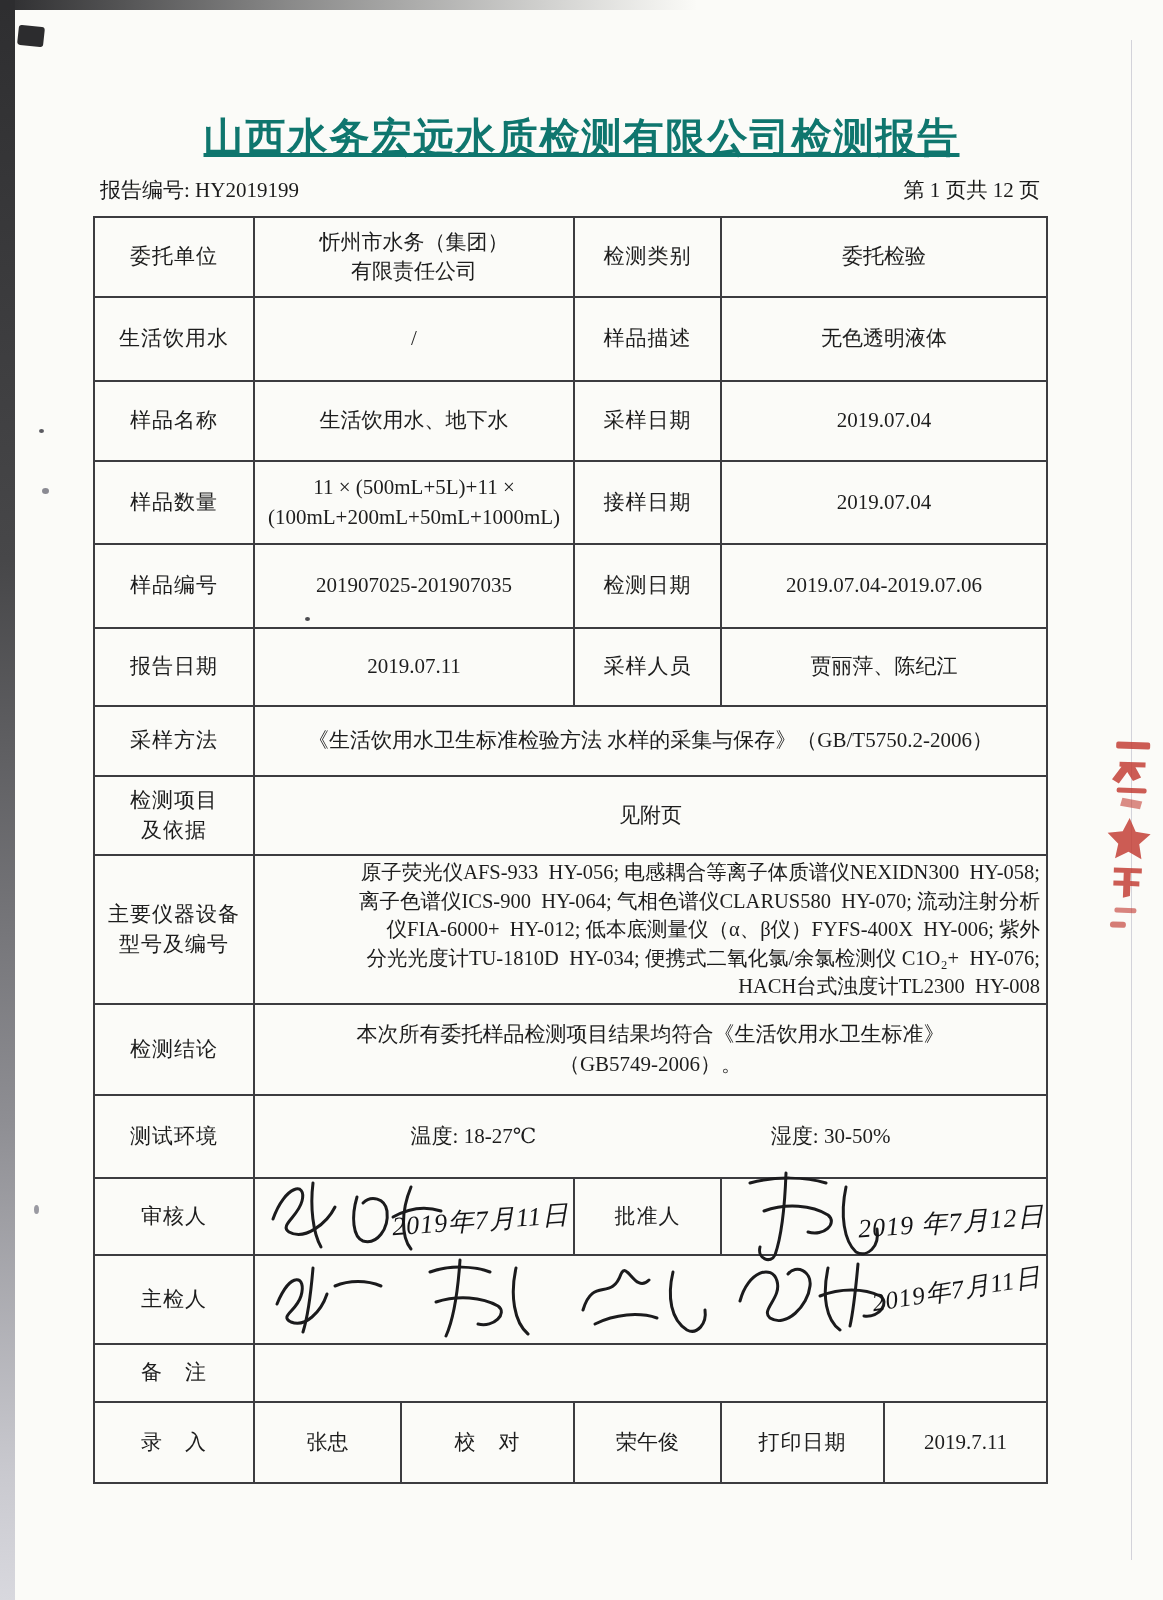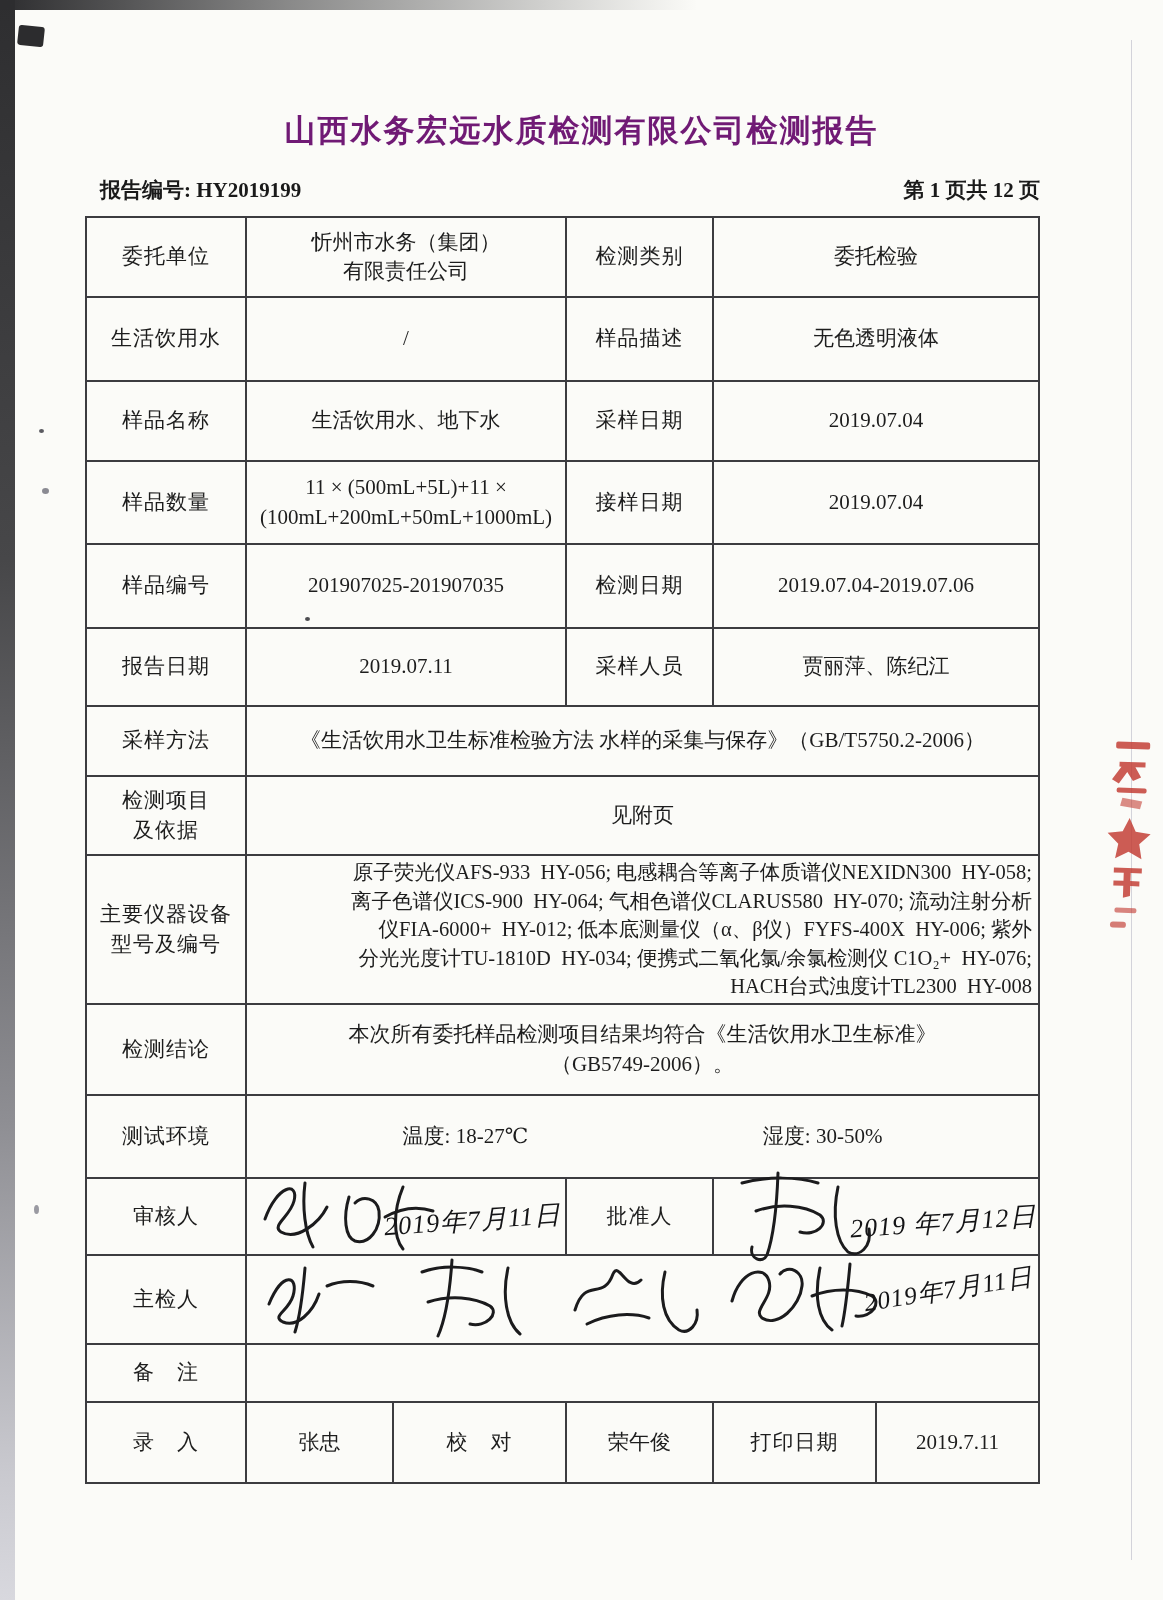--- a/index.html
+++ b/index.html
@@ -8,25 +8,25 @@
   
   .scan-edge-left{position:absolute;left:0;top:0;width:15px;height:100%;
     background:linear-gradient(180deg,#2e2e30 0%,#474749 35%,#8e8e93 70%,#c9c9cf 92%,#d8d8de 100%);}
   .scan-edge-top{position:absolute;left:0;top:0;width:100%;height:10px;
     background:linear-gradient(90deg,#2d2d2f 0%,rgba(45,45,47,.55) 25%,rgba(45,45,47,0) 60%);}
   .scan-edge-right{position:absolute;left:1131px;top:40px;width:1px;height:1520px;background:#d3d3da;}
   .speck{position:absolute;border-radius:50%;}
   
   .title{position:absolute;top:110px;left:0;width:100%;text-align:center;
     font-family:"Liberation Sans","DejaVu Sans",sans-serif;font-weight:700;
-    font-size:31px;letter-spacing:2px;color:#701a75;}
+    font-size:40px;letter-spacing:2px;color:#0f766e;text-decoration:underline;}
   .meta-row{position:absolute;top:176px;left:100px;width:940px;display:flex;
-    justify-content:space-between;font-size:21px;font-weight:700;color:#1a1a1a;}
-  
-  table.report{position:absolute;top:216px;left:85px;width:953px;border-collapse:collapse;table-layout:fixed;}
+    justify-content:space-between;font-size:21px;font-weight:400;color:#1a1a1a;}
+  
+  table.report{position:absolute;top:216px;left:93px;width:953px;border-collapse:collapse;table-layout:fixed;}
   table.report td{border:2px solid #3c3c40;text-align:center;vertical-align:middle;
     font-size:21px;line-height:1.4;padding:2px 6px;overflow:visible;}
   td.lbl{letter-spacing:1px;}
   td.left{text-align:left;padding:4px 12px;}
   td.topalign{vertical-align:top;padding-top:10px;}
   .inst-line{text-align:right;line-height:28.5px;font-size:20.5px;white-space:nowrap;}
   tr.h80{height:80px} tr.h84{height:84px} tr.h83{height:83px} tr.h78{height:78px}
   tr.h70{height:70px} tr.h75{height:79px} tr.h149{height:149px} tr.h91{height:91px}
   tr.h77{height:77px} tr.h85{height:89px} tr.h58{height:58px} tr.h81{height:81px}
   

